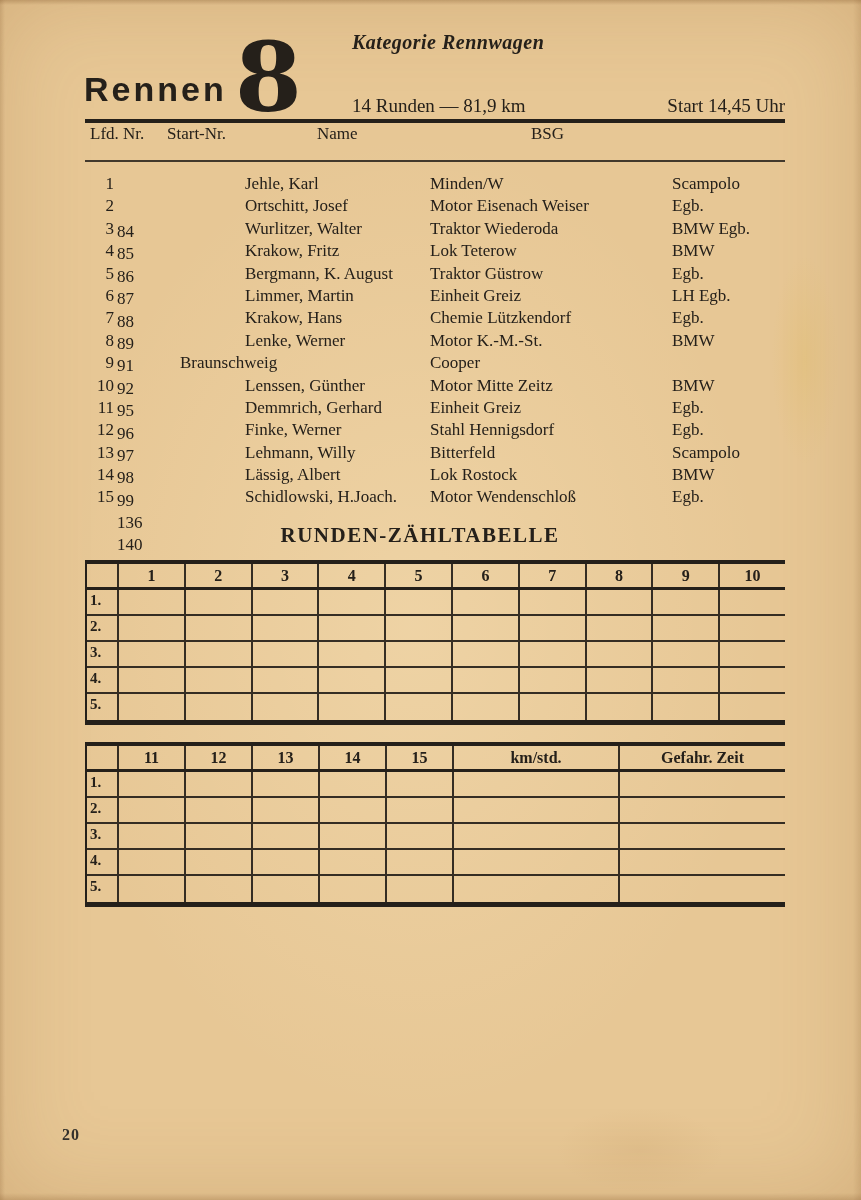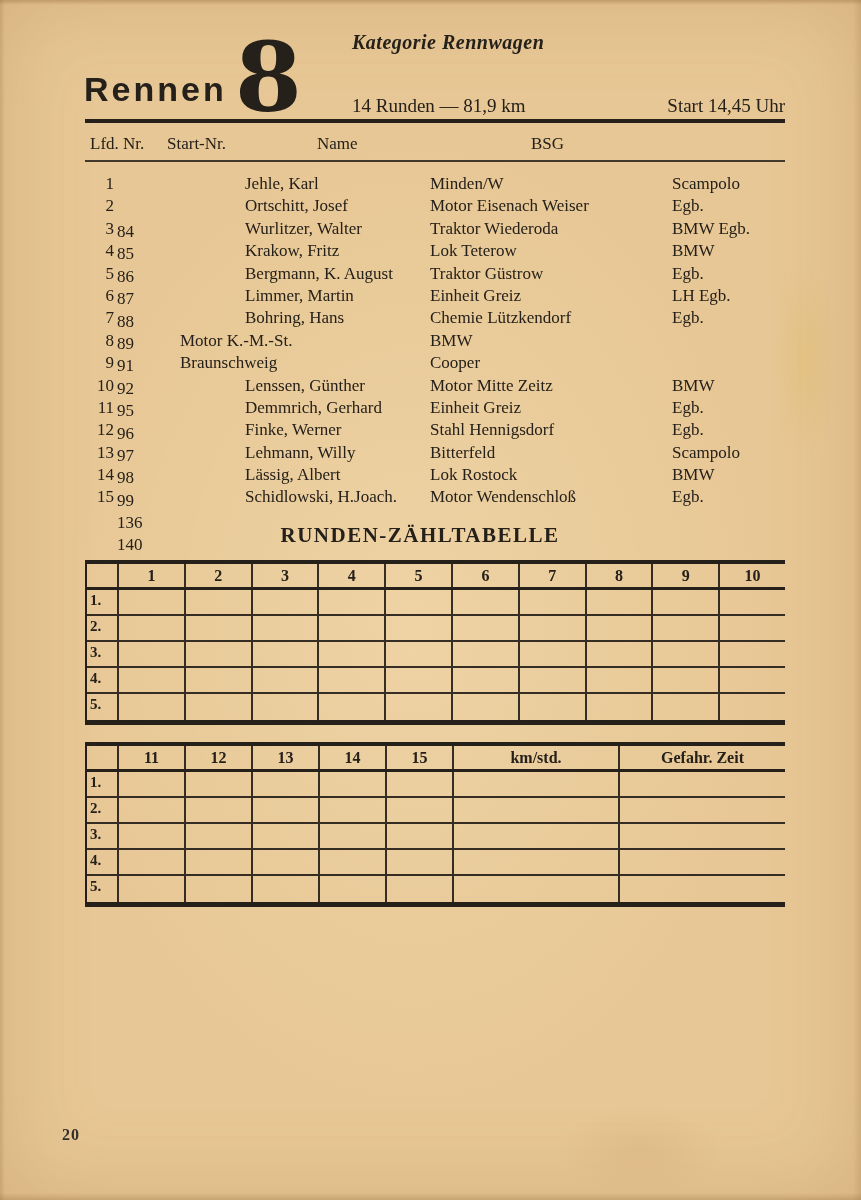--- a/index.html
+++ b/index.html
@@ -21,21 +21,21 @@
   }
   .abs{position:absolute;}
   .race-label{left:84px;top:70px;font-family:"Liberation Sans",sans-serif;font-weight:700;font-size:34px;letter-spacing:3px;}
   .race-number{left:235px;top:30px;font-family:"DejaVu Serif",serif;font-weight:700;font-size:96px;line-height:1;}
   .cat-line1{left:352px;top:31px;font-size:20px;font-weight:700;letter-spacing:0.5px;font-style:italic;}
   .cat-line2{left:352px;top:61px;font-size:21px;font-weight:700;letter-spacing:0.5px;}
   .dist{left:352px;top:95px;font-size:19px;}
   .start-time{top:95px;right:76px;font-size:19px;}
   .rule-thick{left:85px;top:119px;width:700px;height:4px;background:#25201a;}
   .rule-thin{left:85px;top:160px;width:700px;height:2px;background:rgba(37,32,26,0.85);}
-  .eh{top:134px;font-size:17px;}
+  .eh{top:124px;font-size:17px;}
   .eh-lfd{left:90px;} .eh-start{left:167px;} .eh-name{left:317px;} .eh-bsg{left:531px;}
 
   .entries{left:85px;top:173px;width:700px;}
   .erow{display:grid;grid-template-columns:32px 63px 250px 242px 1fr;height:22.4px;line-height:22.4px;font-size:17px;white-space:nowrap;}
   .e-lfd{text-align:right;padding-right:3px;}
   .e-start{padding-right:4px;margin-top:48px;}
   .e-name{padding-left:65px;}
 
   .lap-title{left:75px;top:523px;width:690px;text-align:center;font-size:21px;font-weight:700;letter-spacing:1.5px;}
 
@@ -111,27 +111,28 @@
     <div class="erow">
         <span class="e-lfd">6</span>
         <span class="e-start">89</span>
         <span class="e-name">Limmer, Martin</span>
         <span class="e-bsg">Einheit Greiz</span>
         <span class="e-car">LH Egb.</span>
       </div>
     <div class="erow">
         <span class="e-lfd">7</span>
         <span class="e-start">91</span>
-        <span class="e-name">Bohring, Hans</span>
+        <span class="e-name">Krakow, Hans</span>
         <span class="e-bsg">Chemie Lützkendorf</span>
         <span class="e-car">Egb.</span>
       </div>
     <div class="erow">
         <span class="e-lfd">8</span>
         <span class="e-start">92</span>
+        <span class="e-name">Lenke, Werner</span>
         <span class="e-bsg">Motor K.-M.-St.</span>
         <span class="e-car">BMW</span>
       </div>
     <div class="erow">
         <span class="e-lfd">9</span>
         <span class="e-start">95</span>
         <span class="e-bsg">Braunschweig</span>
         <span class="e-car">Cooper</span>
       </div>
     <div class="erow">

